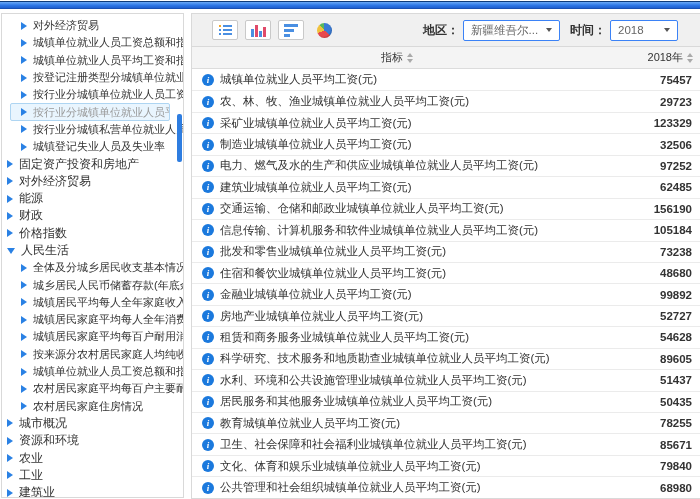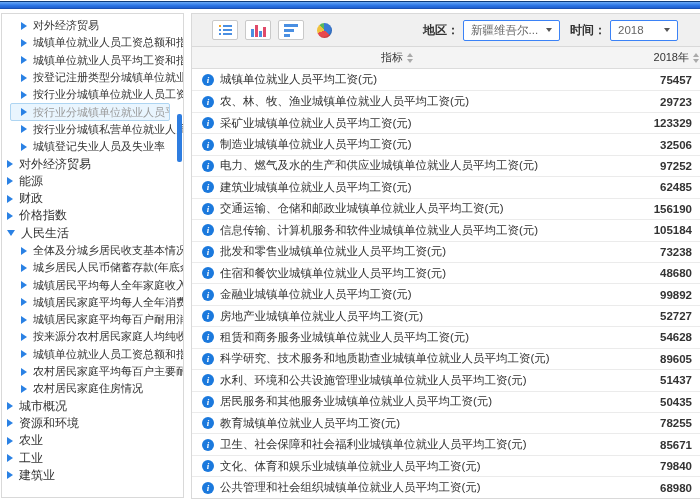--- a/index.html
+++ b/index.html
@@ -90,21 +90,21 @@
   .select.region { width: 97px; }
   .select.time { width: 68px; margin-right: 2px; }
   .dd-arrow { width: 0; height: 0; border-top: 4px solid #555; border-left: 3.5px solid transparent; border-right: 3.5px solid transparent; margin-left: 5px; }
 
   
   .t-head {
     height: 22px; background: #f4f4f4; border-bottom: 1px solid #dcdcdc;
     display: flex; align-items: center; font-size: 11px; color: #333;
   }
   .h-ind { flex: 1; display: flex; justify-content: center; align-items: center; cursor: pointer; }
-  .h-val { width: 98px; display: flex; justify-content: flex-end; align-items: center; padding-right: 1px; cursor: pointer; }
+  .h-val { width: 98px; display: flex; justify-content: flex-end; align-items: center; padding-right: 7px; cursor: pointer; }
   .sort { display: inline-flex; flex-direction: column; margin-left: 4px; gap: 2px; }
   .sort i { display: block; width: 0; height: 0; }
   .sort .up { border-bottom: 4px solid #aaa; border-left: 3px solid transparent; border-right: 3px solid transparent; }
   .sort .dn { border-top: 4px solid #aaa; border-left: 3px solid transparent; border-right: 3px solid transparent; }
 
   .t-body { }
   .t-row { height: 21.45px; display: flex; align-items: center; border-top: 1px solid #ebebeb; cursor: pointer; }
   .t-row:first-child { border-top: none; }
   .t-ind { flex: 1; display: flex; align-items: center; padding-left: 10px; overflow: hidden; white-space: nowrap; }
   .info {
@@ -146,20 +146,24 @@
         <span class="tri right"></span>
         <span>按行业分城镇单位就业人员平均工资</span>
       </div>
       <div class="s-item child">
         <span class="tri right"></span>
         <span>按行业分城镇私营单位就业人员平均工资</span>
       </div>
       <div class="s-item child">
         <span class="tri right"></span>
         <span>城镇登记失业人员及失业率</span>
+      </div>
+      <div class="s-item root">
+        <span class="tri right"></span>
+        <span>固定资产投资和房地产</span>
       </div>
       <div class="s-item root">
         <span class="tri right"></span>
         <span>对外经济贸易</span>
       </div>
       <div class="s-item root">
         <span class="tri right"></span>
         <span>能源</span>
       </div>
       <div class="s-item root">

